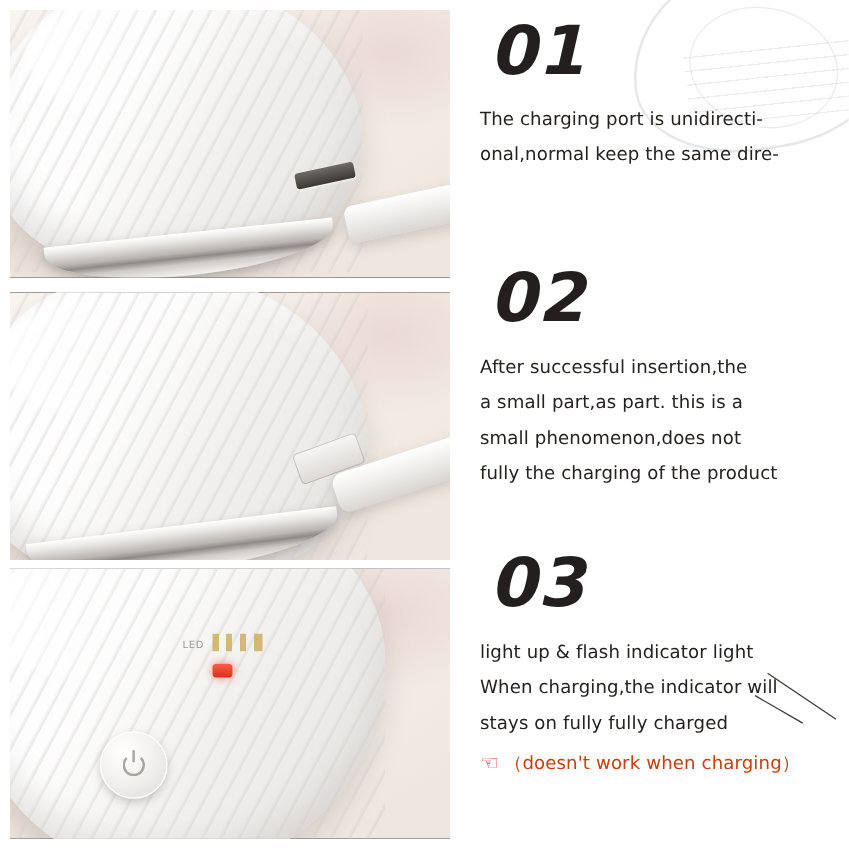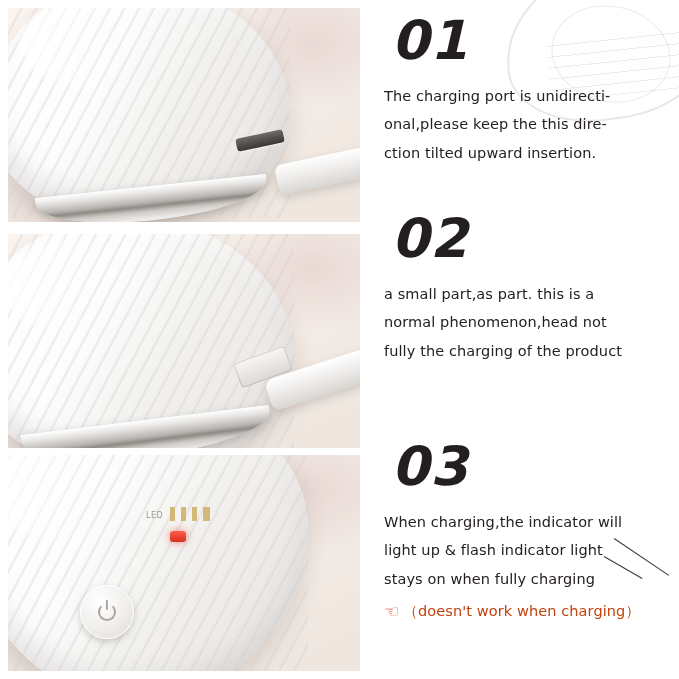--- a/index.html
+++ b/index.html
@@ -326,40 +326,40 @@
   <div class="text-col">
 
     <div class="watermark"></div>
     <div class="watermark2"></div>
     <div class="wm-lines"></div>
 
     <div class="block block-1">
       <div class="num">01</div>
       <div class="body-text">
         <p>The charging port is unidirecti-</p>
-        <p>onal,please keep the this dire-</p>
-        <p>ction tilted upward insertion.</p>
+        <p>onal,normal keep the same dire-</p>
       </div>
     </div>
 
     <div class="block block-2">
       <div class="num">02</div>
       <div class="body-text">
+        <p>After successful insertion,the</p>
         <p>a small part,as part. this is a</p>
-        <p>normal phenomenon,head not</p>
+        <p>small phenomenon,does not</p>
         <p>fully the charging of the product</p>
       </div>
     </div>
 
     <div class="block block-3">
       <div class="num">03</div>
       <div class="body-text">
+        <p>light up &amp; flash   indicator light</p>
         <p>When charging,the indicator will</p>
-        <p>light up &amp; flash   indicator light</p>
-        <p>stays on when fully charging</p>
+        <p>stays on fully fully charged</p>
         <div class="note-row">
           <span class="hand-icon">☜</span>
           <span class="note-text">（doesn't work when charging）</span>
         </div>
       </div>
     </div>
 
     <div class="pen-stroke ps1"></div>
     <div class="pen-stroke ps2"></div>
   </div>

